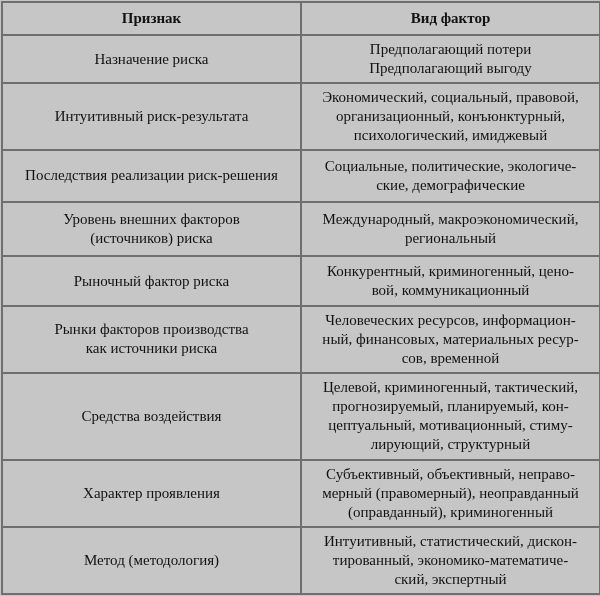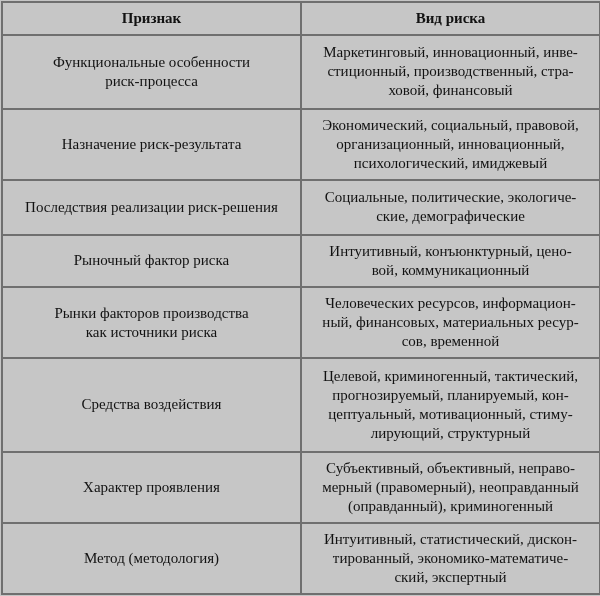--- a/index.html
+++ b/index.html
@@ -64,45 +64,49 @@
 
 <div class="page">
   <table class="risk-table">
     <colgroup>
       <col class="c-left">
       <col class="c-right">
     </colgroup>
     <thead>
       <tr class="h-hdr">
         <th>Признак</th>
-        <th>Вид риска</th>
+        <th>Вид фактор</th>
       </tr>
     </thead>
     <tbody>
-      <tr class="h-r1">
-        <td>Функциональные особенности
-риск-процесса</td>
-        <td>Маркетинговый, инновационный, инве-
-стиционный, производственный, стра-
-ховой, финансовый</td>
+      <tr class="h-r0">
+        <td>Назначение риска</td>
+        <td>Предполагающий потери
+Предполагающий выгоду</td>
       </tr>
       <tr class="h-r2">
-        <td>Назначение риск-результата</td>
+        <td>Интуитивный риск-результата</td>
         <td>Экономический, социальный, правовой,
-организационный, инновационный,
+организационный, конъюнктурный,
 психологический, имиджевый</td>
       </tr>
       <tr class="h-r3">
         <td>Последствия реализации риск-решения</td>
         <td>Социальные, политические, экологиче-
 ские, демографические</td>
       </tr>
+      <tr class="h-r4">
+        <td>Уровень внешних факторов
+(источников) риска</td>
+        <td>Международный, макроэкономический,
+региональный</td>
+      </tr>
       <tr class="h-r5">
         <td>Рыночный фактор риска</td>
-        <td>Интуитивный, конъюнктурный, цено-
+        <td>Конкурентный, криминогенный, цено-
 вой, коммуникационный</td>
       </tr>
       <tr class="h-r6">
         <td>Рынки факторов производства
 как источники риска</td>
         <td>Человеческих ресурсов, информацион-
 ный, финансовых, материальных ресур-
 сов, временной</td>
       </tr>
       <tr class="h-r7">

